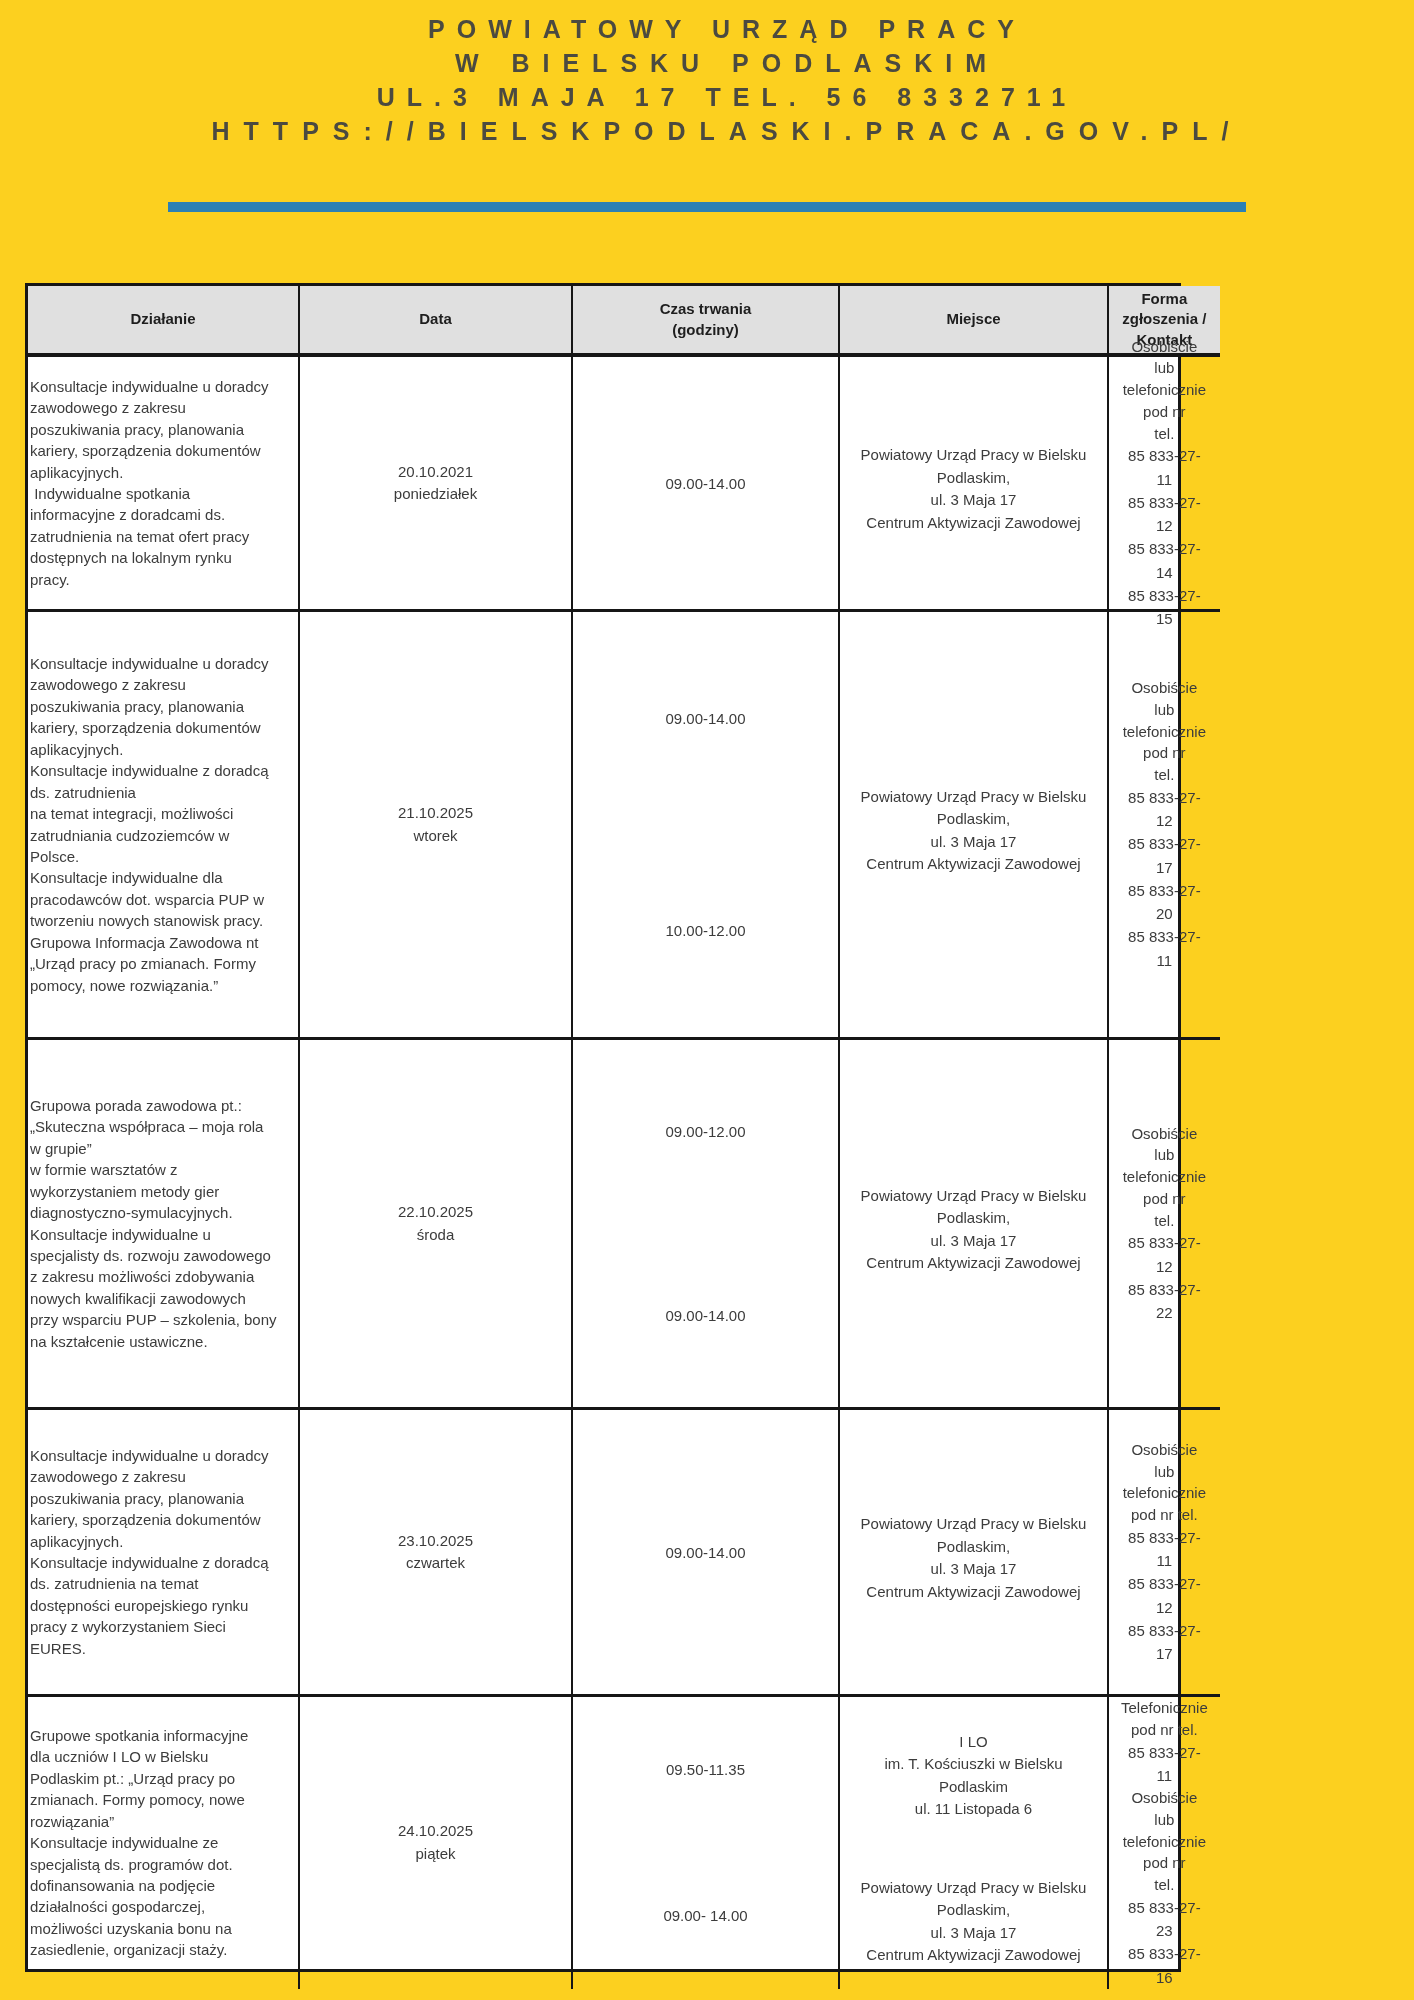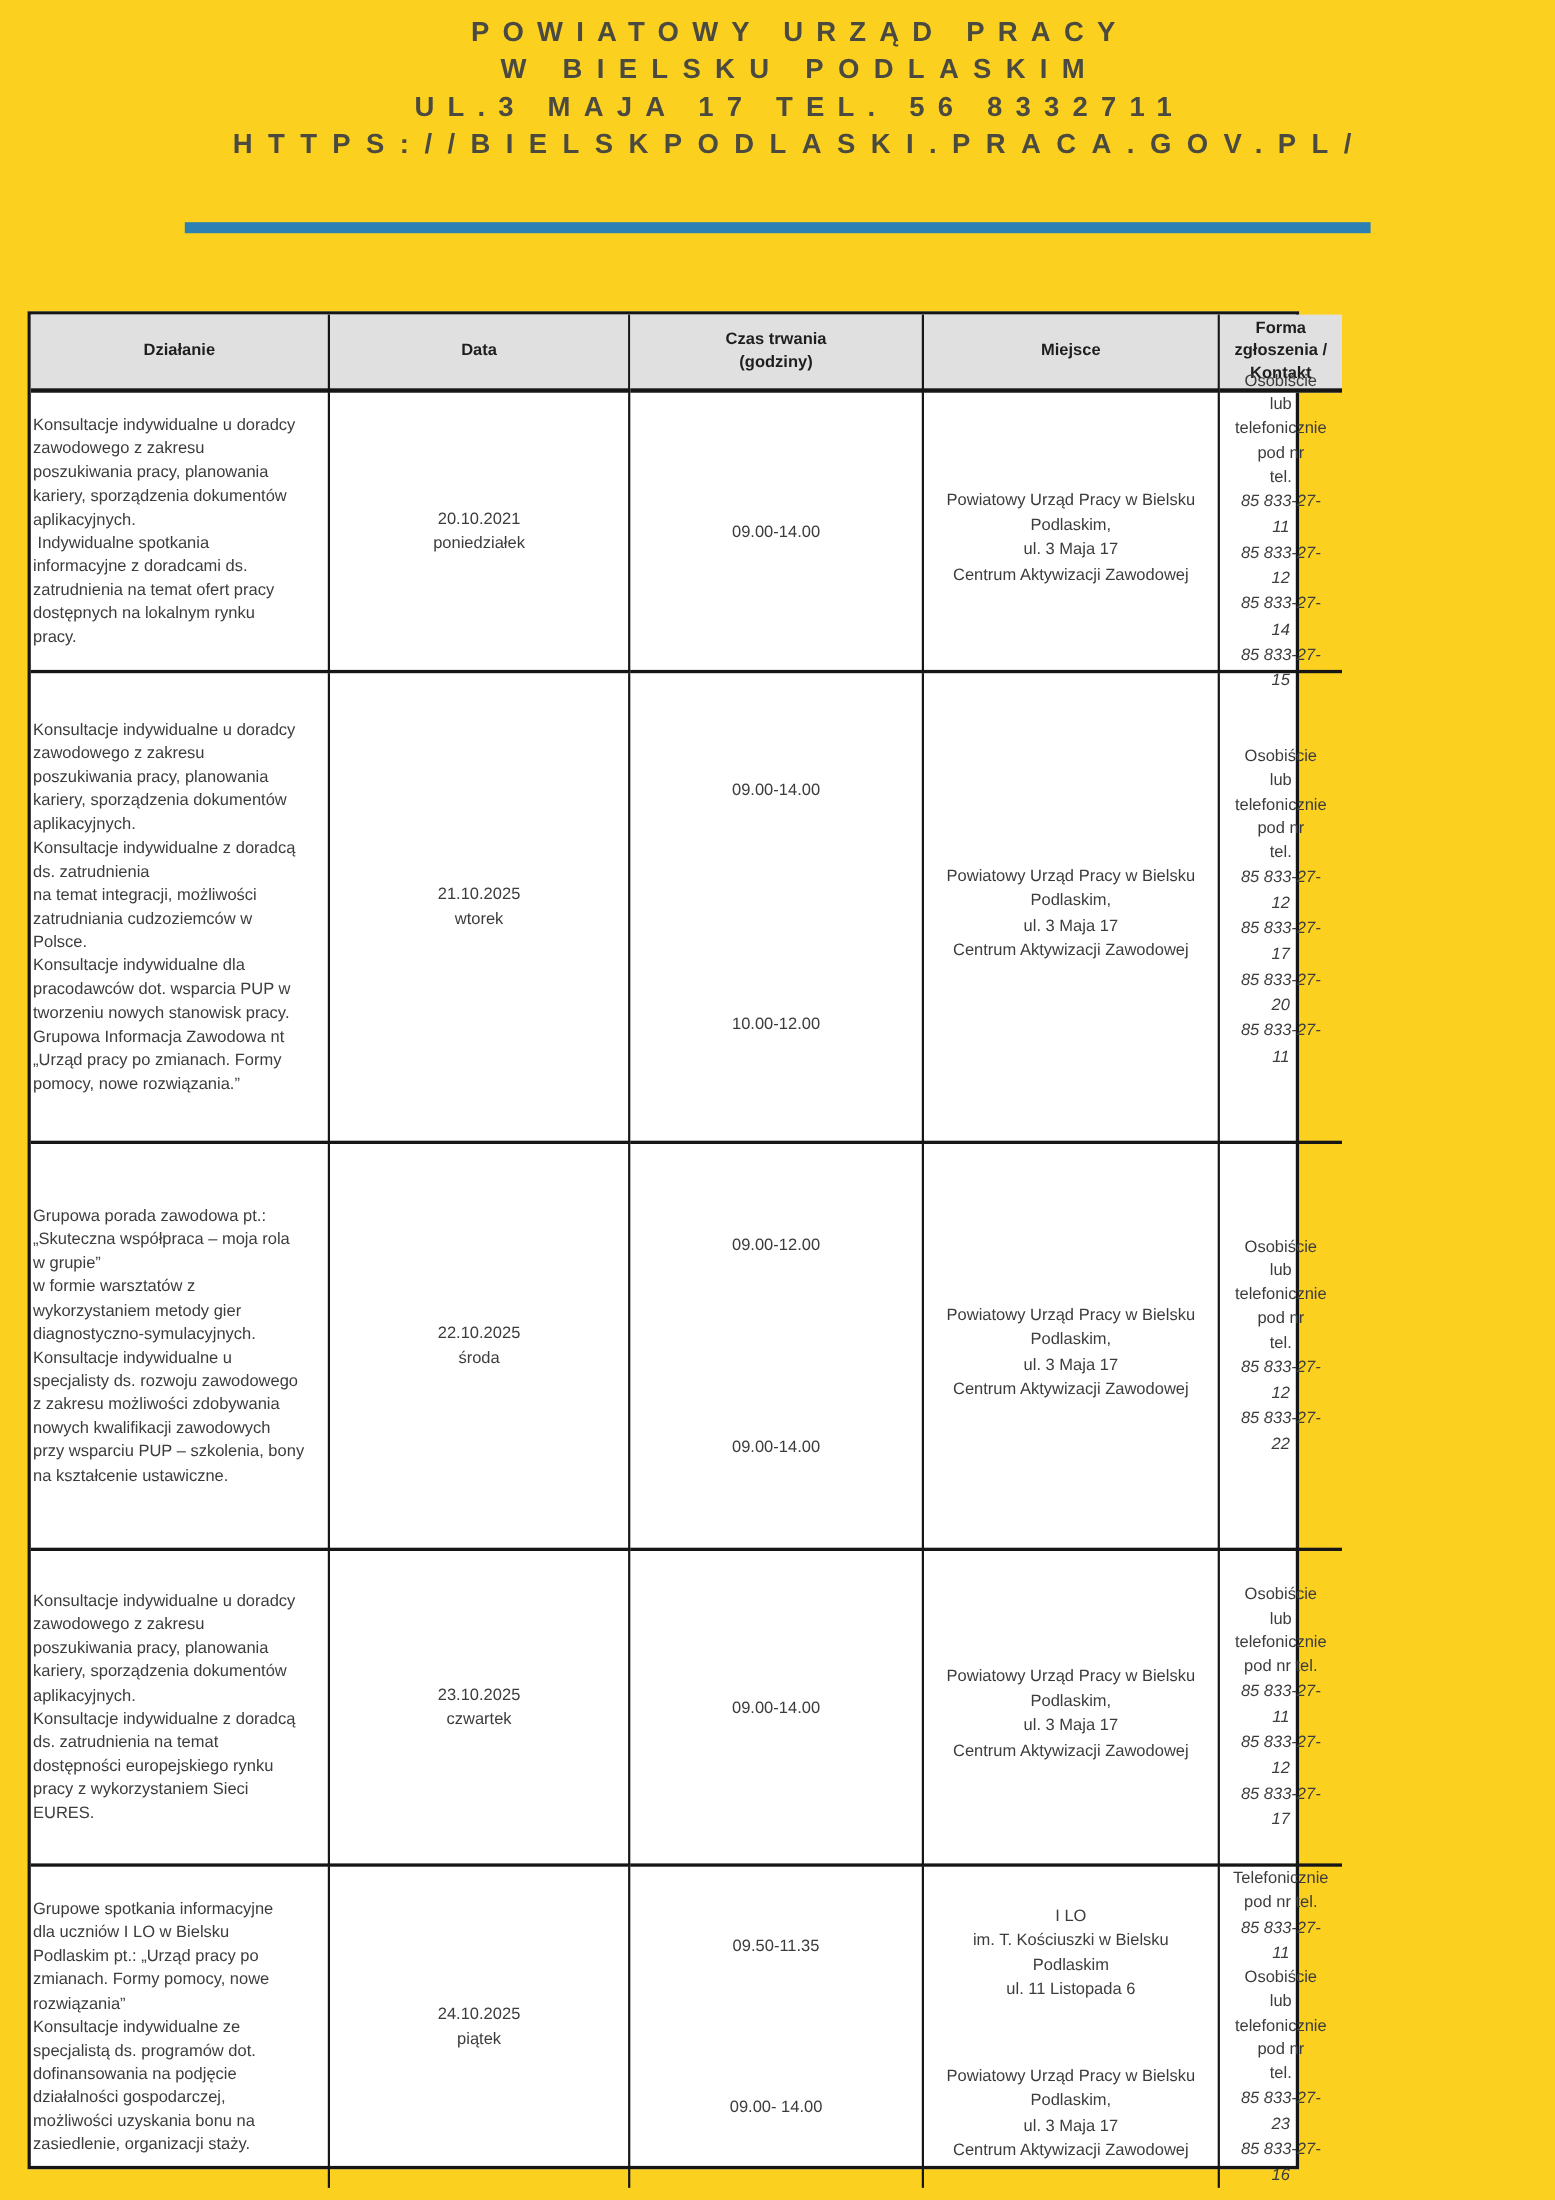--- a/index.html
+++ b/index.html
@@ -39,21 +39,21 @@
   .h-label{white-space:pre-line;text-align:center;font-weight:bold;color:#1E1E1E;line-height:1.35;}
   .c-action{align-items:flex-start;padding:12px 2px;}
   .action-text{white-space:pre-wrap;text-align:left;line-height:1.43;}
   .date-line{line-height:1.5;text-align:center;}
   .dual{justify-content:stretch;align-items:stretch;padding:0;}
   .slot{flex:1 1 0;display:flex;flex-direction:column;justify-content:center;align-items:center;}
   .time{line-height:1.4;text-align:center;}
   .place{white-space:pre-line;text-align:center;line-height:1.5;padding:0 10px;margin-top:12px;}
   .contact{text-align:center;padding:0 12px;}
   .contact .intro{white-space:pre-line;line-height:1.45;}
-  .contact .phone{line-height:1.55;font-style:italic;}
+  .contact .phone{line-height:1.55;}
 </style>
 </head>
 <body>
 
 <div class="masthead">
   <div class="m-line ls1">POWIATOWY URZĄD PRACY</div>
   <div class="m-line ls2">W BIELSKU PODLASKIM</div>
   <div class="m-line ls3">UL.3 MAJA 17 TEL. 56 8332711</div>
   <div class="m-line ls4">HTTPS://BIELSKPODLASKI.PRACA.GOV.PL/</div>
 </div>

